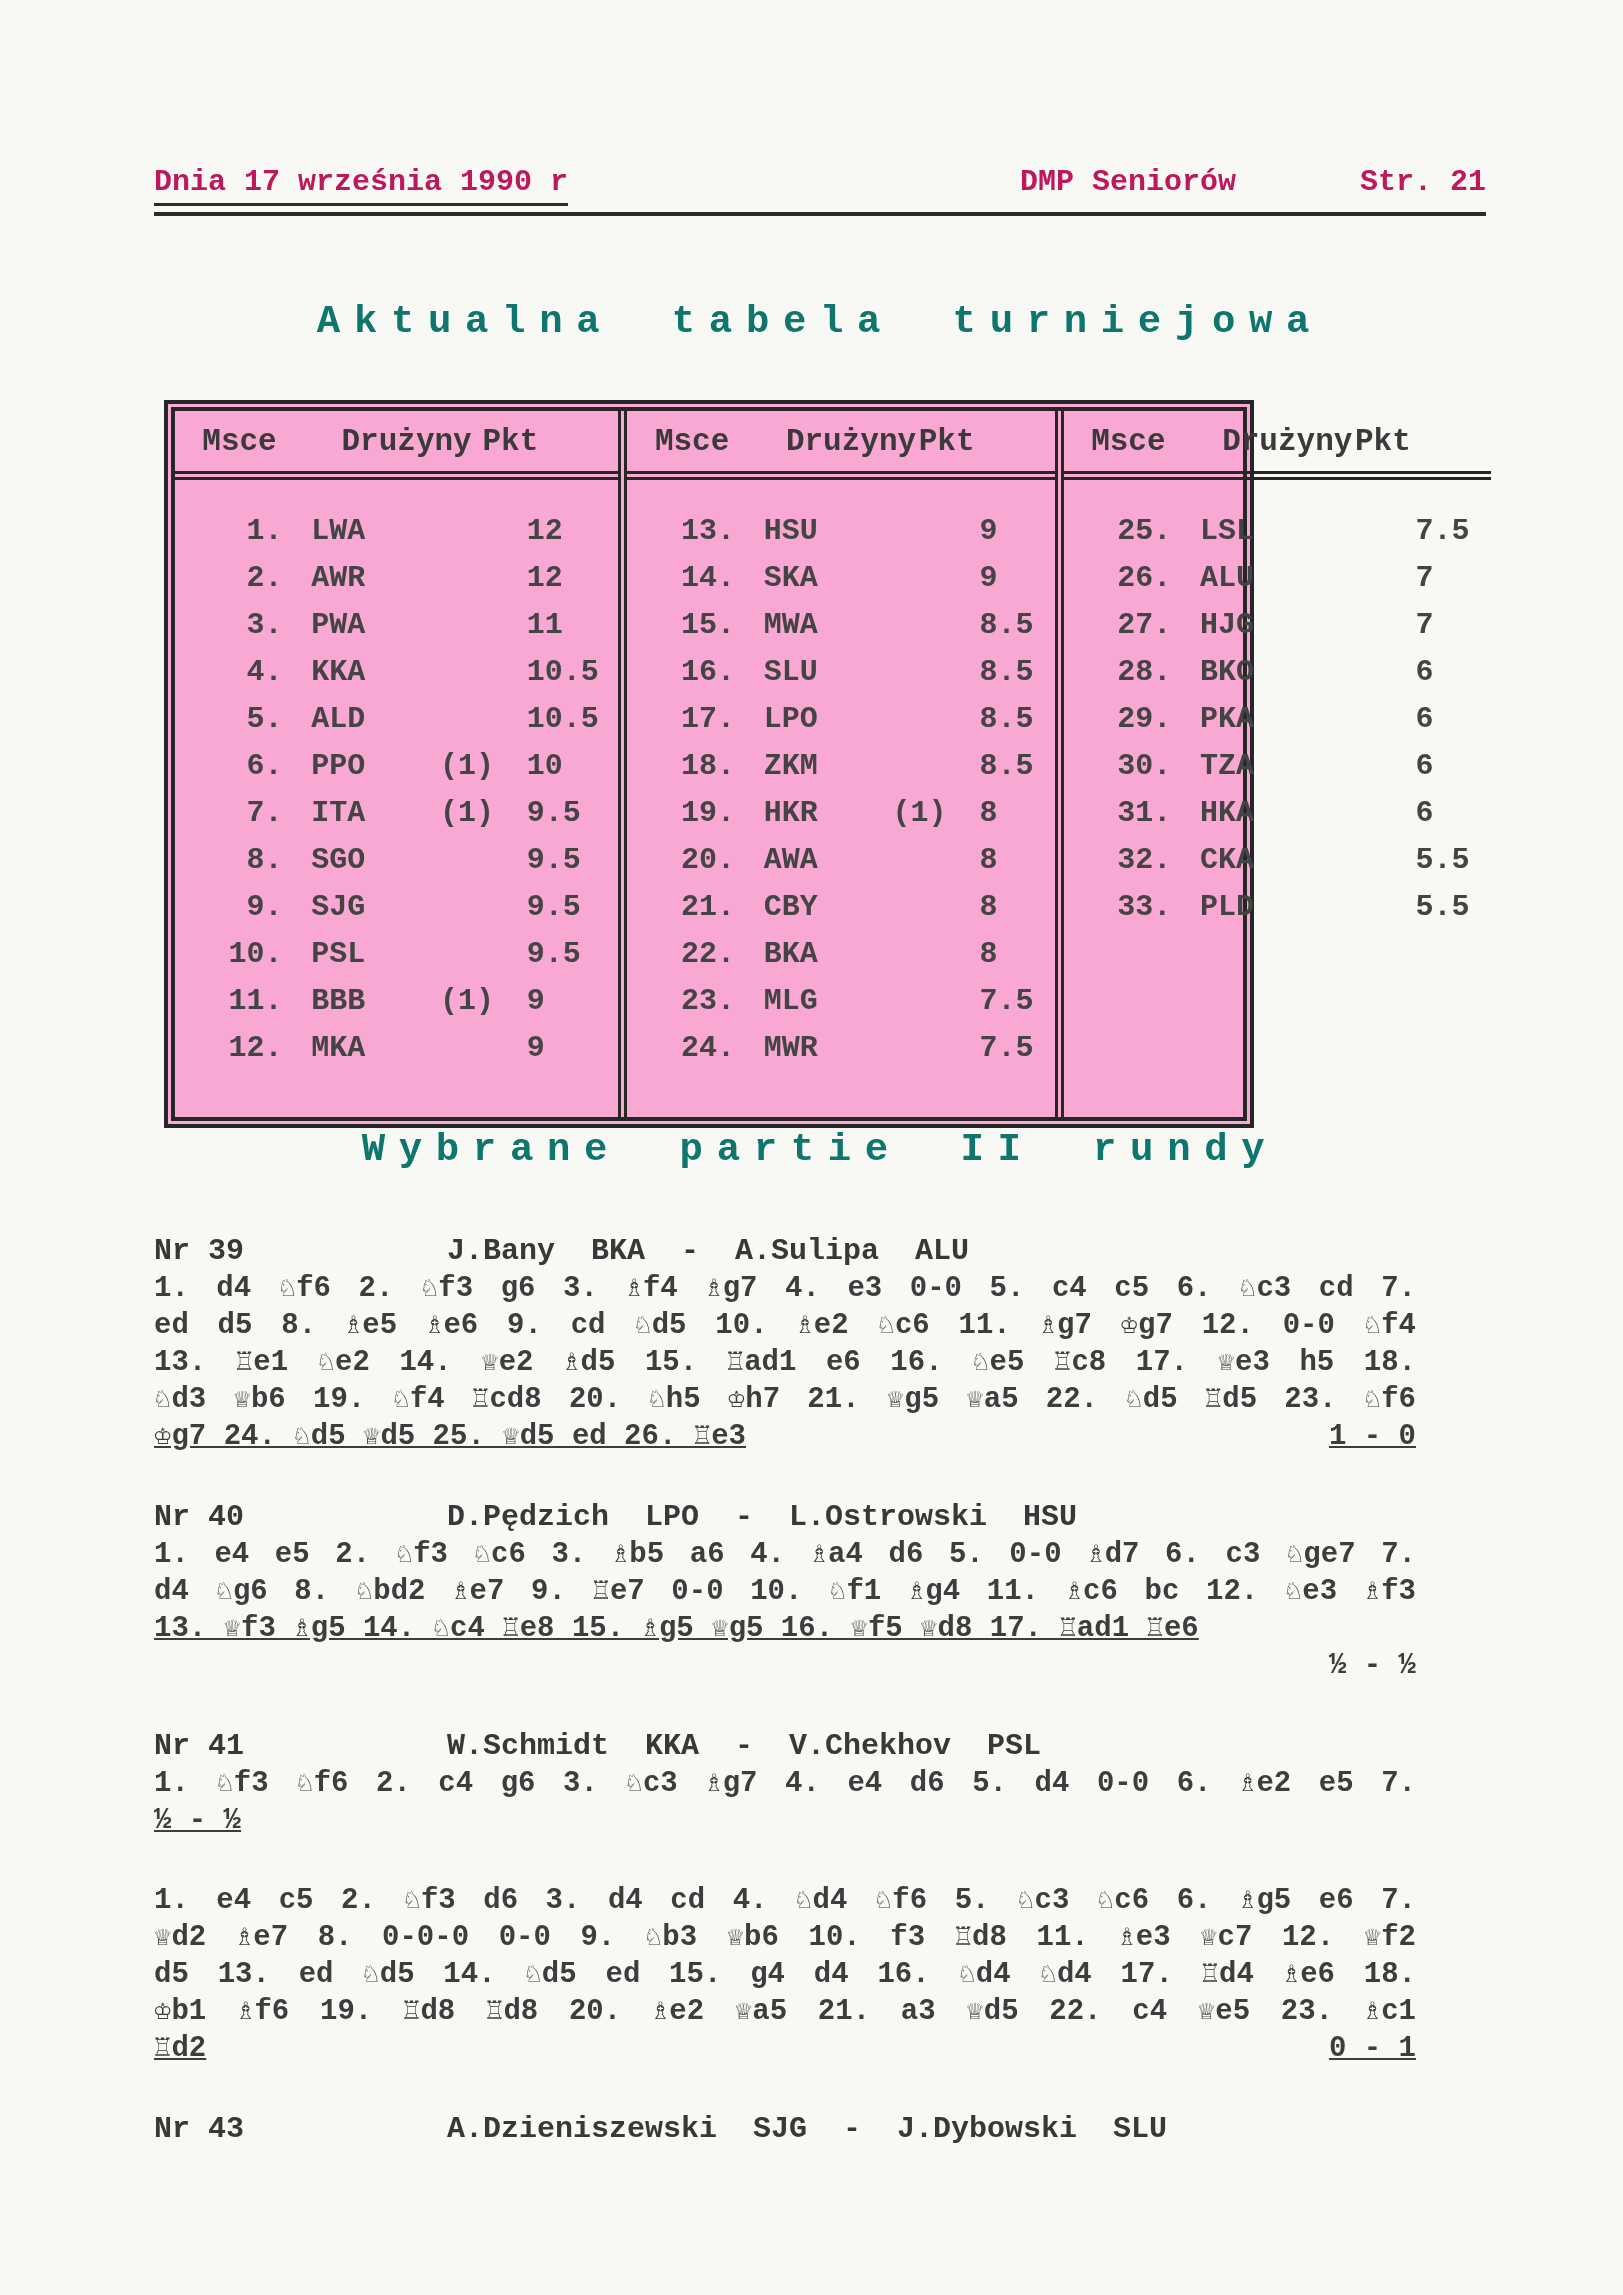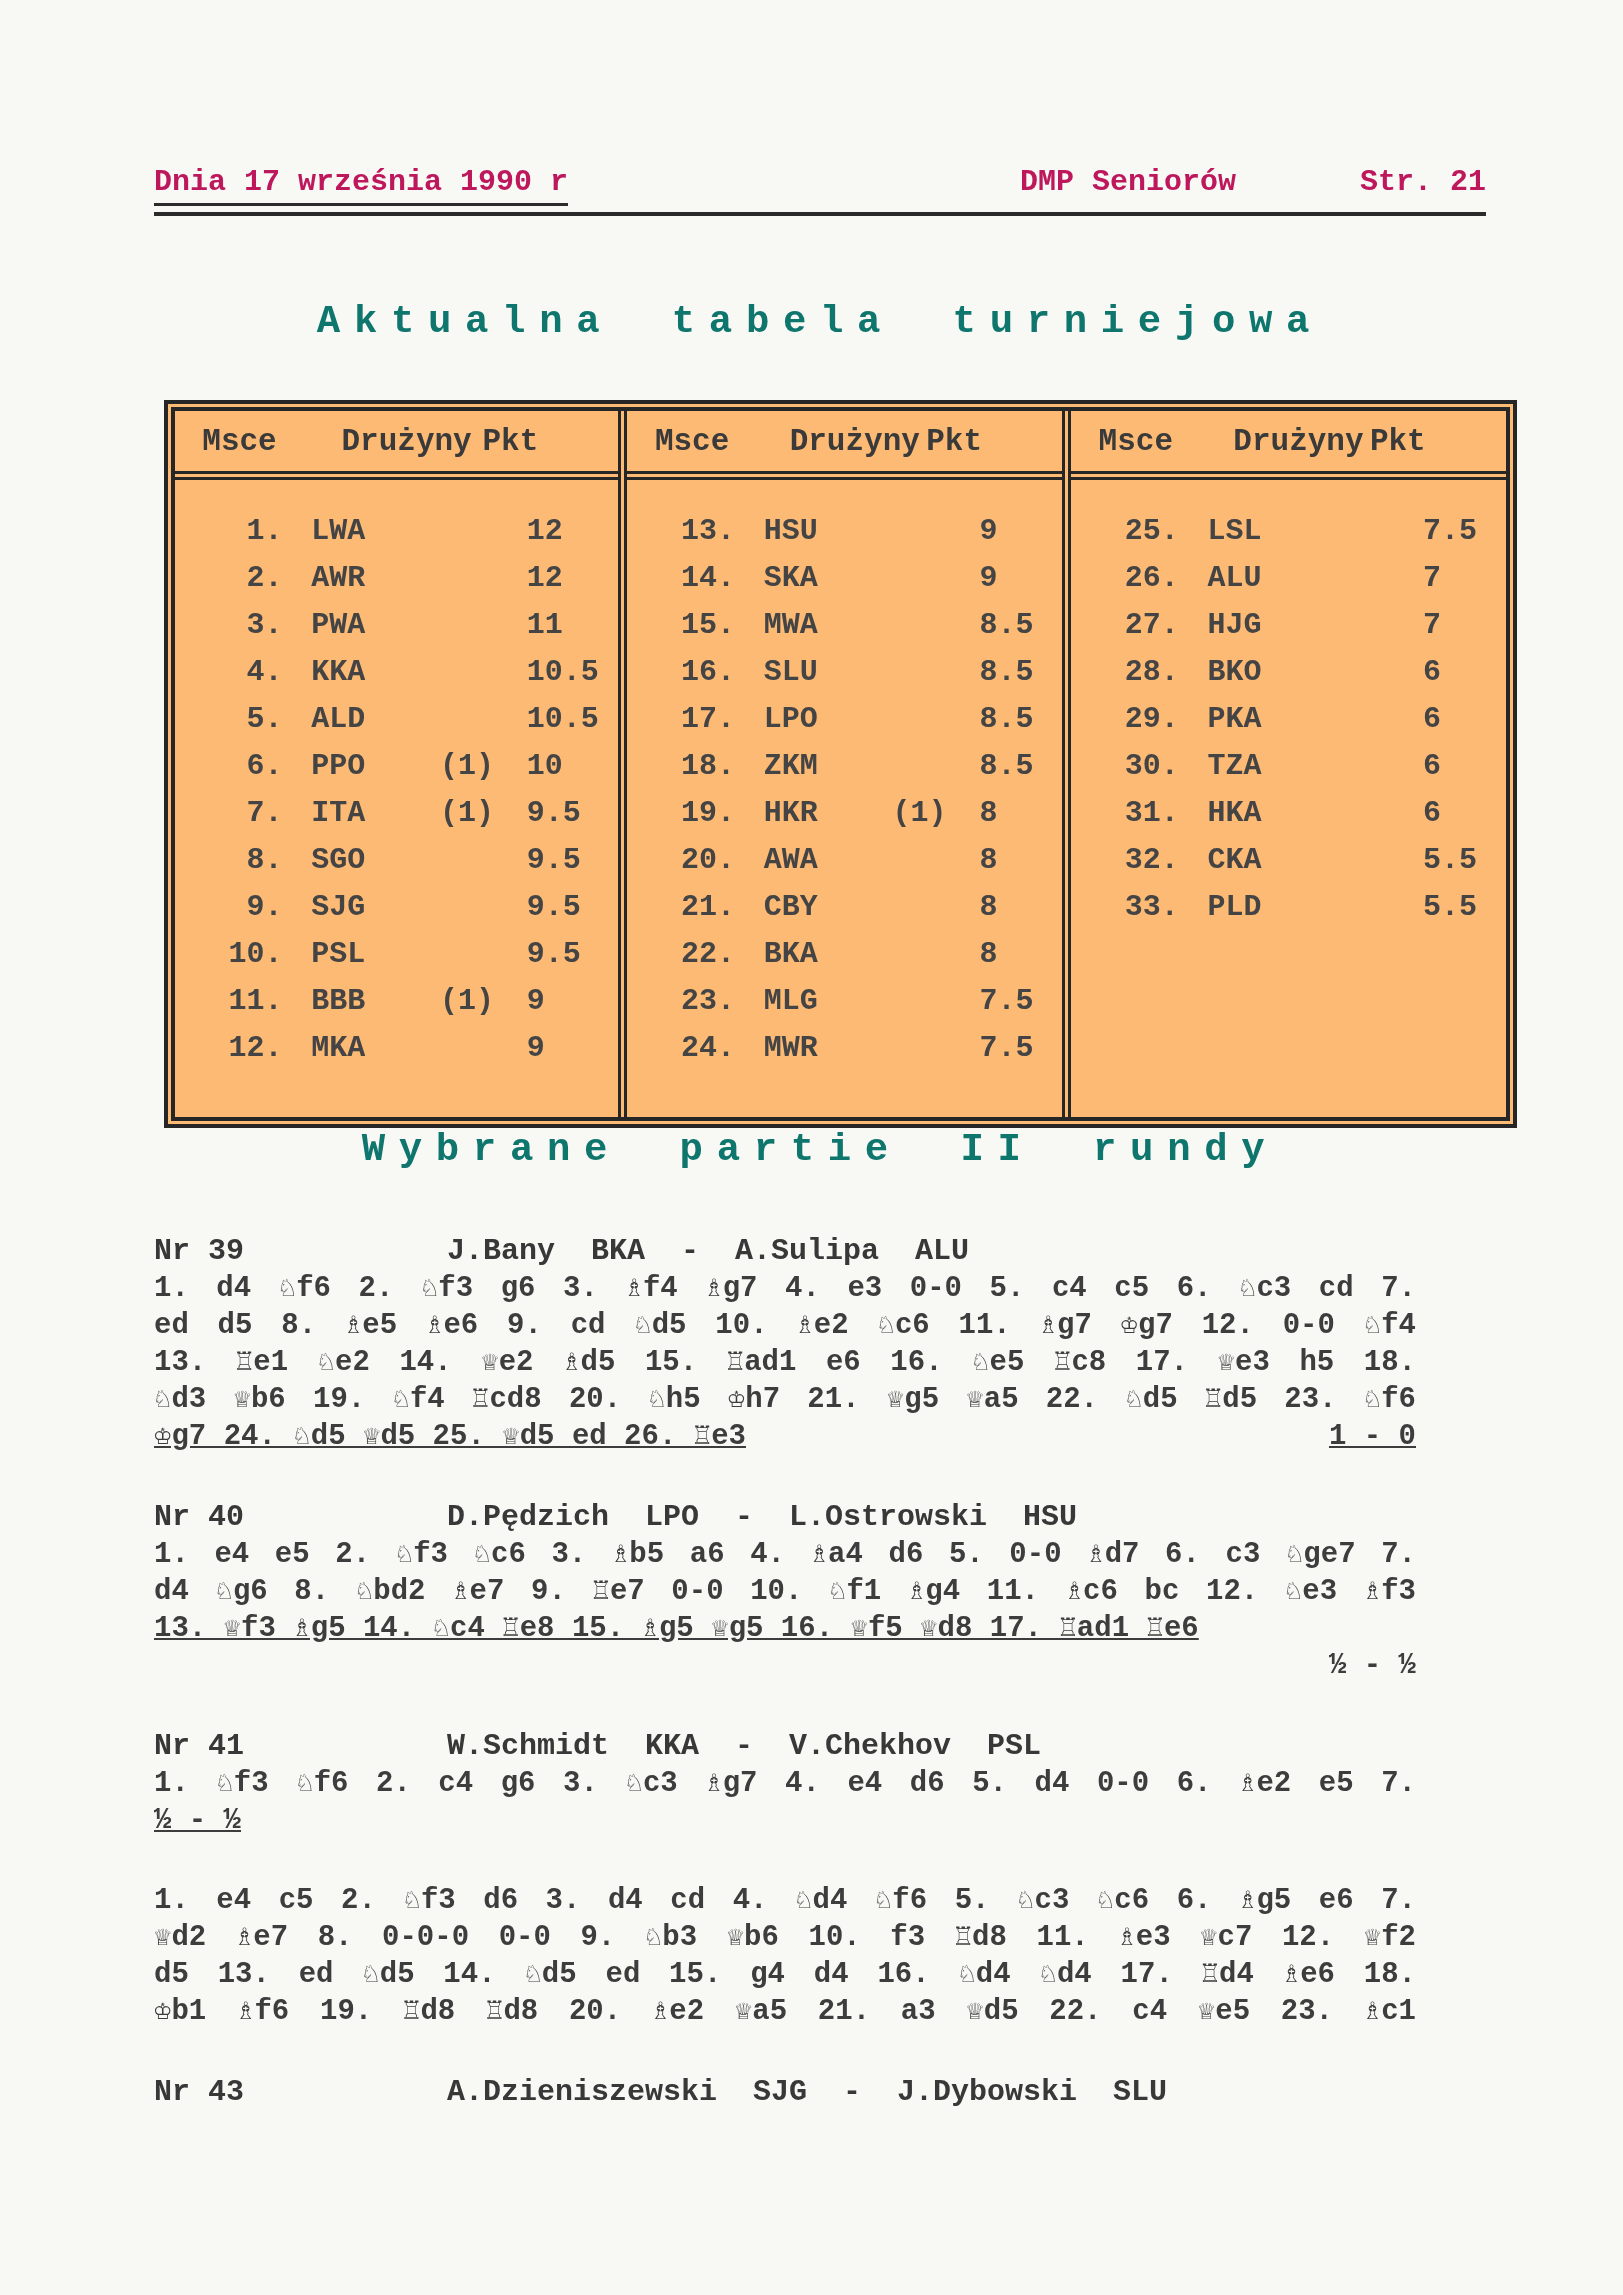--- a/index.html
+++ b/index.html
@@ -21,22 +21,22 @@
   
   h1,h2{
     font-family:"Liberation Mono","DejaVu Sans Mono",monospace;
     font-weight:bold;color:#0f766e;text-align:center;
     font-size:39px;letter-spacing:0.35em;word-spacing:0.55em;margin:0;
   }
   h1{margin-top:84px;}
   h2{}
   
   .ttable{
-    display:flex;align-items:stretch;margin:56px 0 0 9.8px;width:1353px;
-    border:11px double #262626;box-sizing:border-box;background:#fdba74;
+    display:flex;align-items:stretch;margin:56px 0 0 9.8px;width:1090px;
+    border:11px double #262626;box-sizing:border-box;background:#f9a8d4;
   }
   .tgroup{flex:1;display:flex;flex-direction:column;box-sizing:border-box;}
   .tgroup + .tgroup{border-left:9.8px double #262626;}
   .thead{
     display:grid;grid-template-columns:131px 1fr 111px;
     padding:13px 27.5px 11.8px 27.5px;border-bottom:9.8px double #262626;
     font-size:31px;color:#3a3a3a;
   }
   .h-team{text-align:center;}
   .h-pkt{text-align:left;padding-left:2.6px;}
@@ -351,20 +351,24 @@
             <span class="g-result">½ - ½</span>
           </div>
         </div>
   </div>
       <div class="game">
     <div class="g-lines">
           <div class="gline">1. e4 c5 2. ♘f3 d6 3. d4 cd 4. ♘d4 ♘f6 5. ♘c3 ♘c6 6. ♗g5 e6 7.</div>
           <div class="gline">♕d2 ♗e7 8. 0-0-0 0-0 9. ♘b3 ♕b6 10. f3 ♖d8 11. ♗e3 ♕c7 12. ♕f2</div>
           <div class="gline">d5 13. ed ♘d5 14. ♘d5 ed 15. g4 d4 16. ♘d4 ♘d4 17. ♖d4 ♗e6 18.</div>
           <div class="gline">♔b1 ♗f6 19. ♖d8 ♖d8 20. ♗e2 ♕a5 21. a3 ♕d5 22. c4 ♕e5 23. ♗c1</div>
+          <div class="gtail-row">
+            <span>♖d2</span>
+            <span class="g-result">0 - 1</span>
+          </div>
         </div>
   </div>
       <div class="game">
     <div class="game-head">
       <span class="g-nr">Nr 43</span>
       <span class="g-matchup">A.Dzieniszewski  SJG  -  J.Dybowski  SLU</span>
     </div>
 
   </div>
     </div>

